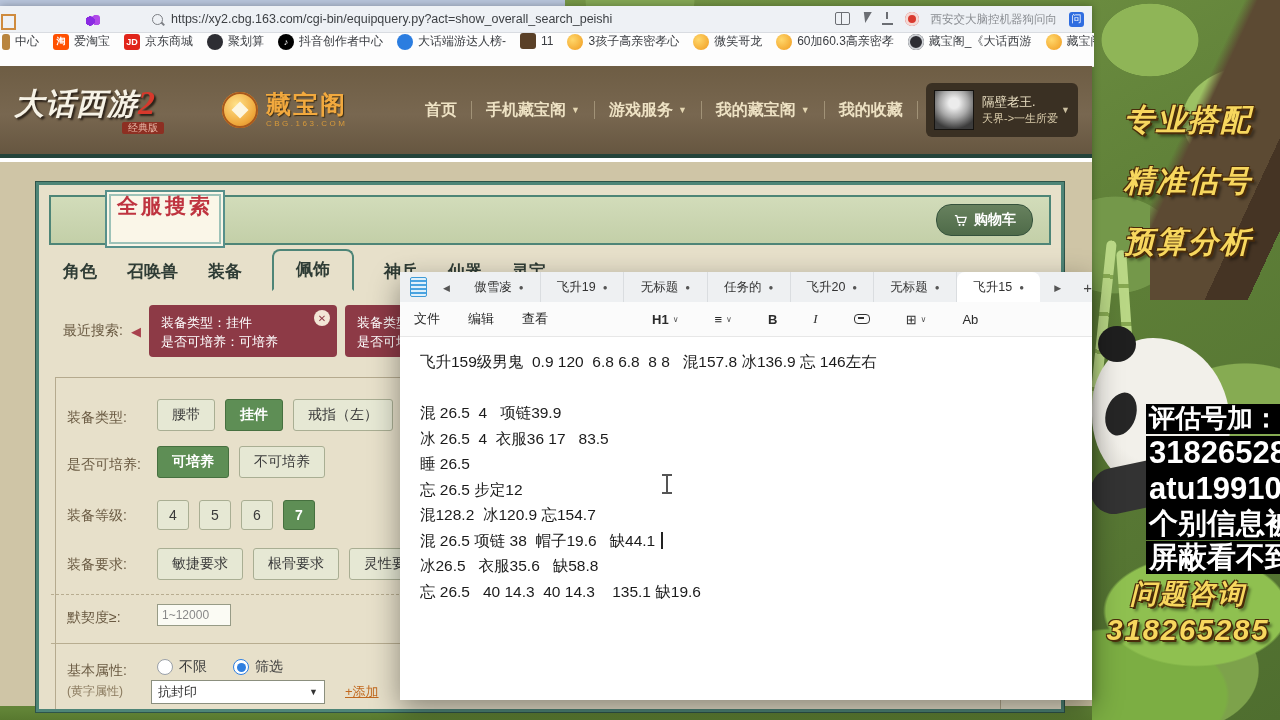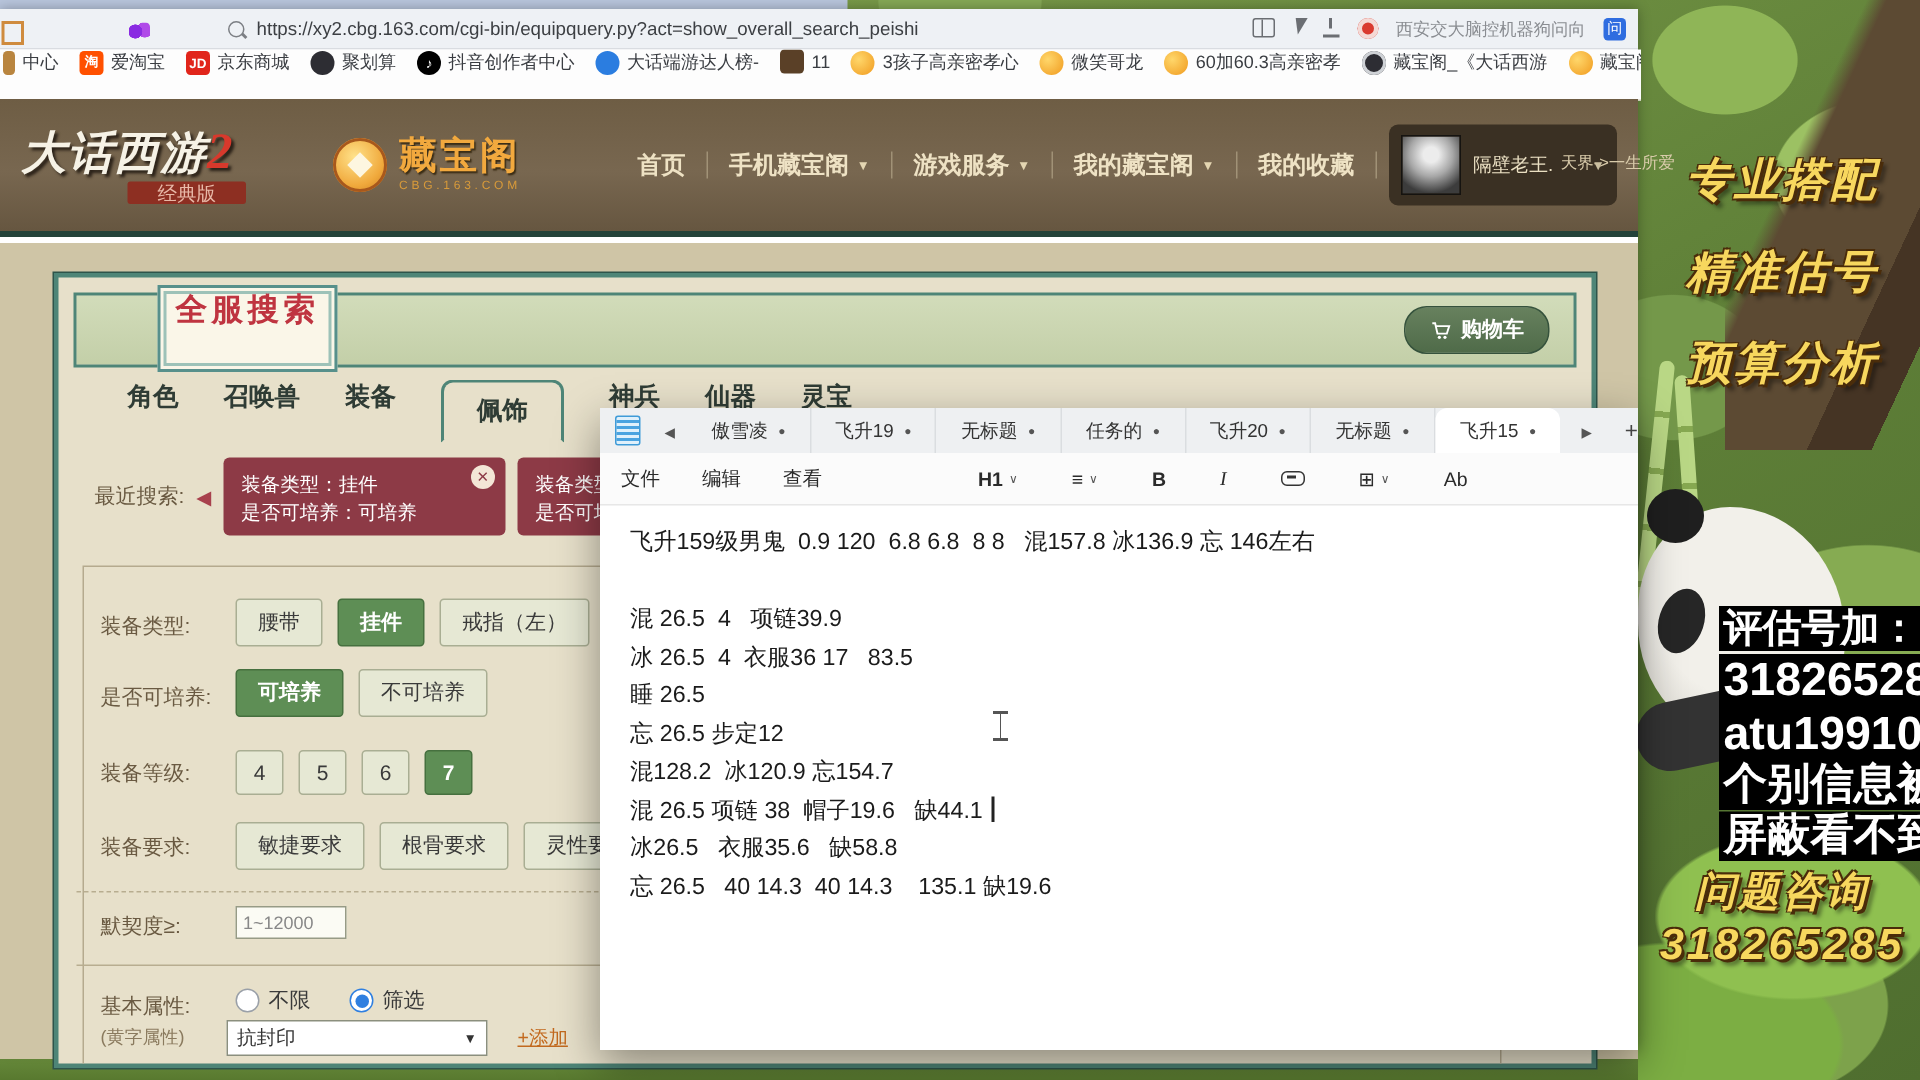--- a/index.html
+++ b/index.html
@@ -67,47 +67,47 @@
   .bm:nth-child(7) .bm-ico{background:#5a4027;}
   .bm:nth-child(8) .bm-ico,.bm:nth-child(9) .bm-ico,.bm:nth-child(10) .bm-ico,.bm:nth-child(12) .bm-ico{background:radial-gradient(circle at 35% 35%,#ffd76b,#f09a1e);border-radius:50%;}
   .bm:nth-child(11) .bm-ico,.bm:nth-child(13) .bm-ico{background:#2d2d33;border-radius:50%;box-shadow:inset 0 0 0 2px #cfd2d6;}
 
   
   .site-header{position:absolute;left:0;top:60px;width:1092px;height:92px;
     background:linear-gradient(#6e5d44,#786750 55%,#665640);border-bottom:4px solid #24433a;display:flex;align-items:center;padding:0 14px;box-sizing:border-box;}
   .dhxy-logo{display:flex;flex-direction:column;line-height:1;flex:none;width:190px;}
   .dhxy-main{font-family:"Liberation Serif",serif;font-weight:900;font-style:italic;font-size:30px;color:#f6f2e6;text-shadow:2px 2px 2px #2a2118;letter-spacing:1px;white-space:nowrap;}
   .dhxy-main b{color:#d8392c;font-size:34px;}
-  .dhxy-sub{font-size:13px;color:#e8b9a8;background:#8d2f22;align-self:flex-end;margin-right:40px;padding:1px 20px;border-radius:2px;margin-top:2px;}
+  .dhxy-sub{font-size:10px;color:#e8b9a8;background:#8d2f22;align-self:flex-end;margin-right:40px;padding:1px 6px;border-radius:2px;margin-top:2px;}
   .cbg-logo{display:flex;align-items:center;gap:8px;flex:none;margin-left:18px;width:165px;}
   .cbg-coin{width:36px;height:36px;border-radius:50%;background:radial-gradient(circle at 40% 35%,#ffe28a,#f0a93c 60%,#c97a1d);box-shadow:0 0 0 2px #a8581c inset;position:relative;}
   .cbg-coin::after{content:"";position:absolute;left:12px;top:12px;width:12px;height:12px;background:#fdf6e0;transform:rotate(45deg);}
   .cbg-texts{display:flex;flex-direction:column;line-height:1;}
   .cbg-name{font-family:"Liberation Serif",serif;font-size:25px;font-weight:900;color:#f2a93e;text-shadow:1px 1px 1px #3a2c14;letter-spacing:2px;}
   .cbg-domain{font-size:8px;color:#d89a3a;letter-spacing:2.5px;margin-top:3px;}
   .site-nav{display:flex;align-items:center;margin-left:24px;}
   .nav-item{display:flex;align-items:center;gap:5px;font-size:16px;font-weight:700;color:#eee2c4;padding:0 14px;white-space:nowrap;cursor:pointer;}
   .nav-sep{width:1px;height:18px;background:rgba(240,228,196,.35);}
   .nav-caret{font-size:9px;color:#e4d6b2;}
   .user-box{margin-left:auto;width:152px;height:54px;background:#3a3023;border-radius:6px;display:flex;align-items:center;padding:0 8px;gap:8px;box-sizing:border-box;cursor:pointer;}
   .avatar{width:38px;height:38px;flex:none;border:1px solid #151310;background:radial-gradient(circle at 50% 32%,#ececec 16%,#a8a8a8 45%,#3c3c3c 80%);}
-  .user-texts{display:flex;flex-direction:row;gap:5px;line-height:1;min-width:0;}
+  .user-texts{display:flex;flex-direction:column;gap:5px;line-height:1;min-width:0;}
   .user-name{font-size:12.5px;color:#eadfc2;white-space:nowrap;}
   .user-realm{font-size:11px;color:#d9cbaa;white-space:nowrap;}
   .user-caret{font-size:9px;color:#cbbfa0;margin-left:auto;}
 
   .page{position:absolute;left:0;top:156px;width:1092px;height:544px;background:#cfc5a6;
     background-image:radial-gradient(220px 160px at 70% 30%,rgba(120,100,70,.18),transparent 70%),radial-gradient(260px 200px at 90% 60%,rgba(120,100,70,.15),transparent 70%);}
 
   .panel{position:absolute;left:36px;top:20px;width:1022px;height:524px;background:#e7e0ca;border:3px solid #4e8577;box-shadow:0 0 0 1px #2e544a;overflow:hidden;}
   .panel-bar{position:absolute;left:10px;top:10px;right:10px;height:46px;background:linear-gradient(#d2dcba,#c3cfa8);border:2px solid #4e8577;}
   .plaque{position:absolute;left:54px;top:-7px;width:116px;height:54px;background:#faf6e8;border:2px solid #57908b;box-shadow:0 0 0 2px #faf6e8 inset,0 0 0 4px #9dc2b8 inset;display:flex;justify-content:center;}
   .plaque-text{font-family:"Liberation Serif",serif;font-size:21px;font-weight:900;color:#bf3440;letter-spacing:3px;}
   .cart-btn{position:absolute;right:16px;top:7px;height:30px;padding:0 16px;background:linear-gradient(#67815e,#4f6b49);border:1px solid #35523c;border-radius:15px;color:#fff;font-size:14px;font-weight:700;display:flex;align-items:center;gap:6px;cursor:pointer;}
-  .cat-tabs{position:absolute;left:24px;top:68px;display:flex;align-items:flex-start;gap:30px;font-size:17px;font-weight:700;color:#2f3c35;height:36px;margin-left:22px;}
+  .cat-tabs{position:absolute;left:24px;top:68px;display:flex;align-items:flex-end;gap:30px;font-size:17px;font-weight:700;color:#2f3c35;height:36px;}
   .cat-tab{padding-bottom:6px;cursor:pointer;white-space:nowrap;}
   .cat-tab.active{border:2px solid #4e8577;border-bottom-color:#e7e0ca;background:#e7e0ca;border-radius:8px 8px 0 0;padding:7px 22px 8px;margin-bottom:-2px;}
 
   .recent-row{position:absolute;left:24px;top:120px;display:flex;align-items:center;gap:8px;}
   .recent-label{font-size:14px;color:#6a5a42;}
   .recent-arrow{color:#a8414d;font-size:13px;}
   .recent-card{position:relative;width:188px;height:52px;background:#8d3a46;border-radius:4px;color:#fff;font-size:13px;padding:8px 12px;box-sizing:border-box;line-height:19px;cursor:pointer;flex:none;}
   .card-close{position:absolute;top:5px;right:7px;width:16px;height:16px;border-radius:50%;background:#f3e6d6;color:#8d3a46;font-size:10px;display:flex;align-items:center;justify-content:center;cursor:pointer;}
 
   .fieldset{position:absolute;left:16px;top:192px;width:944px;height:400px;border:1px solid #b5aa8e;}

